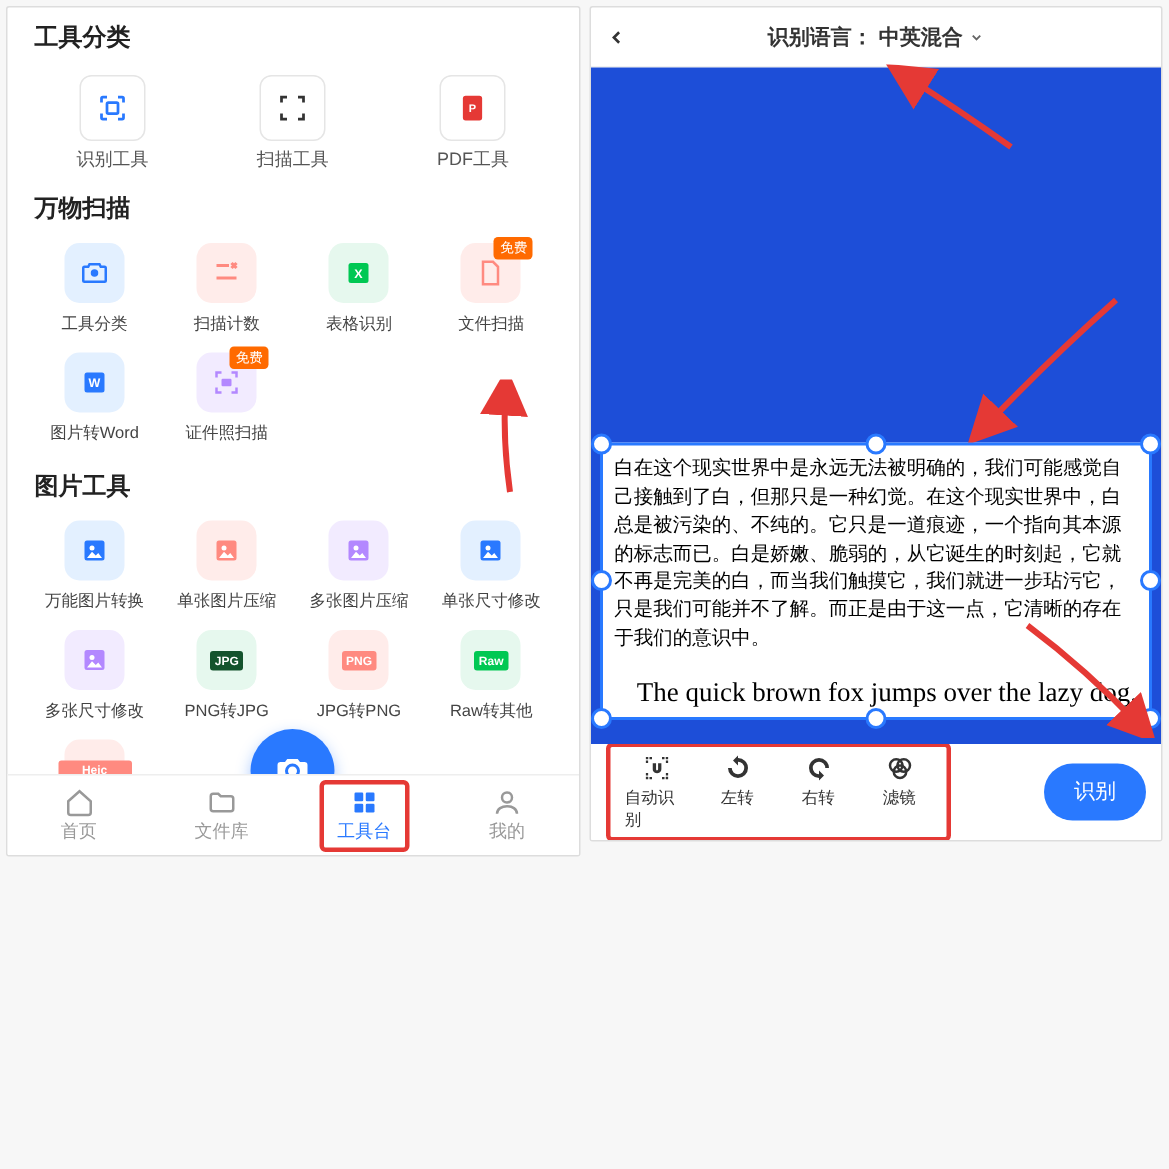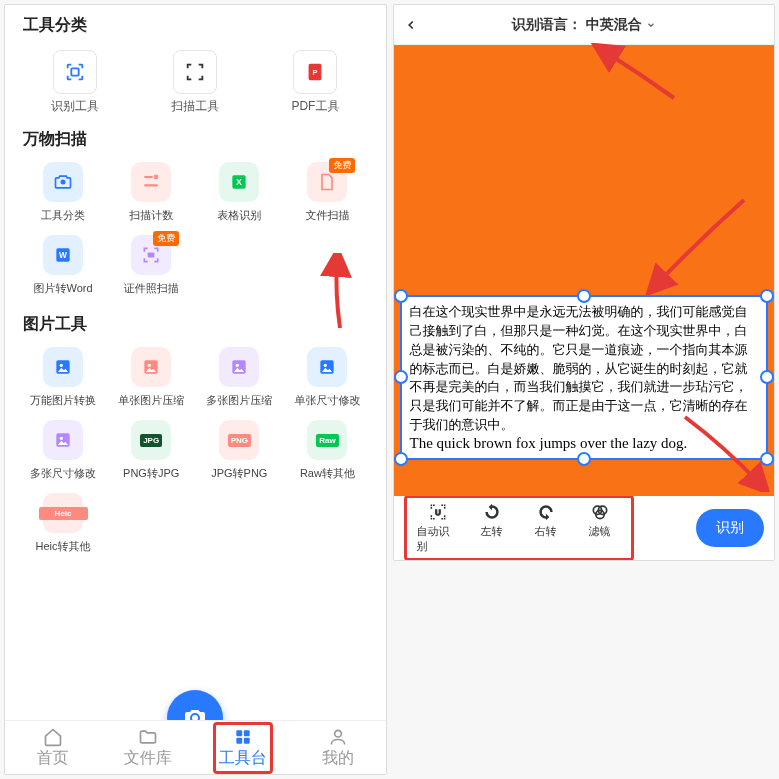--- a/index.html
+++ b/index.html
@@ -14,21 +14,21 @@
     }
     .screen {
       background: #fff;
       border: 1px solid #ddd;
       border-radius: 2px;
       position: relative;
       display: flex;
       flex-direction: column;
       overflow: hidden;
     }
-    .screen-left { width: 383px; height: 771px; }
+    .screen-left { width: 383px; height: 567px; }
     .screen-right { width: 383px; height: 557px; }
 
     
     .section-title {
       font-size: 16px;
       font-weight: 600;
       color: #222;
       padding: 10px 18px 6px;
     }
     .cat-row {
@@ -96,21 +96,21 @@
       align-items: center;
       border-top: 1px solid #eee;
       background: #fff;
     }
     .nav-item {
       display: flex;
       flex-direction: column;
       align-items: center;
       gap: 1px;
       color: #999;
-      font-size: 16px;
+      font-size: 12px;
       width: 60px;
     }
     .nav-item.active { color: #2979ff; }
     .nav-item.highlighted {
       border: 3px solid #e53935;
       border-radius: 4px;
       padding: 2px 0;
     }
     .fab {
       position: absolute;
@@ -135,41 +135,42 @@
       position: relative;
       border-bottom: 1px solid #f0f0f0;
     }
     .back-btn {
       position: absolute; left: 10px;
       font-size: 20px; color: #333;
     }
     .r-title { font-size: 14px; font-weight: 600; color: #333; display: flex; align-items: center; gap: 4px; }
     .r-body {
       flex: 1;
-      background: #f97316;
+      background: #1d4ed8;
       position: relative;
     }
     .crop-area {
       position: absolute;
       left: 6px; right: 6px;
       top: 250px;
       background: #fff;
       border: 2px solid #2979ff;
       padding: 6px 8px;
     }
     .crop-text {
       font-size: 13px;
       color: #000;
       line-height: 1.45;
       font-family: "SimSun", "Songti SC", serif;
     }
     .crop-en {
-      font-size: 15px;
+      font-size: 18px;
       font-family: Georgia, serif;
-      margin-top: 0;
+      margin-top: 16px;
+      text-align: right;
     }
     .handle {
       position: absolute;
       width: 14px; height: 14px;
       background: #fff;
       border: 2px solid #2979ff;
       border-radius: 50%;
     }
     .h-tl { top: -8px; left: -8px; }
     .h-tm { top: -8px; left: 50%; transform: translateX(-50%); }

